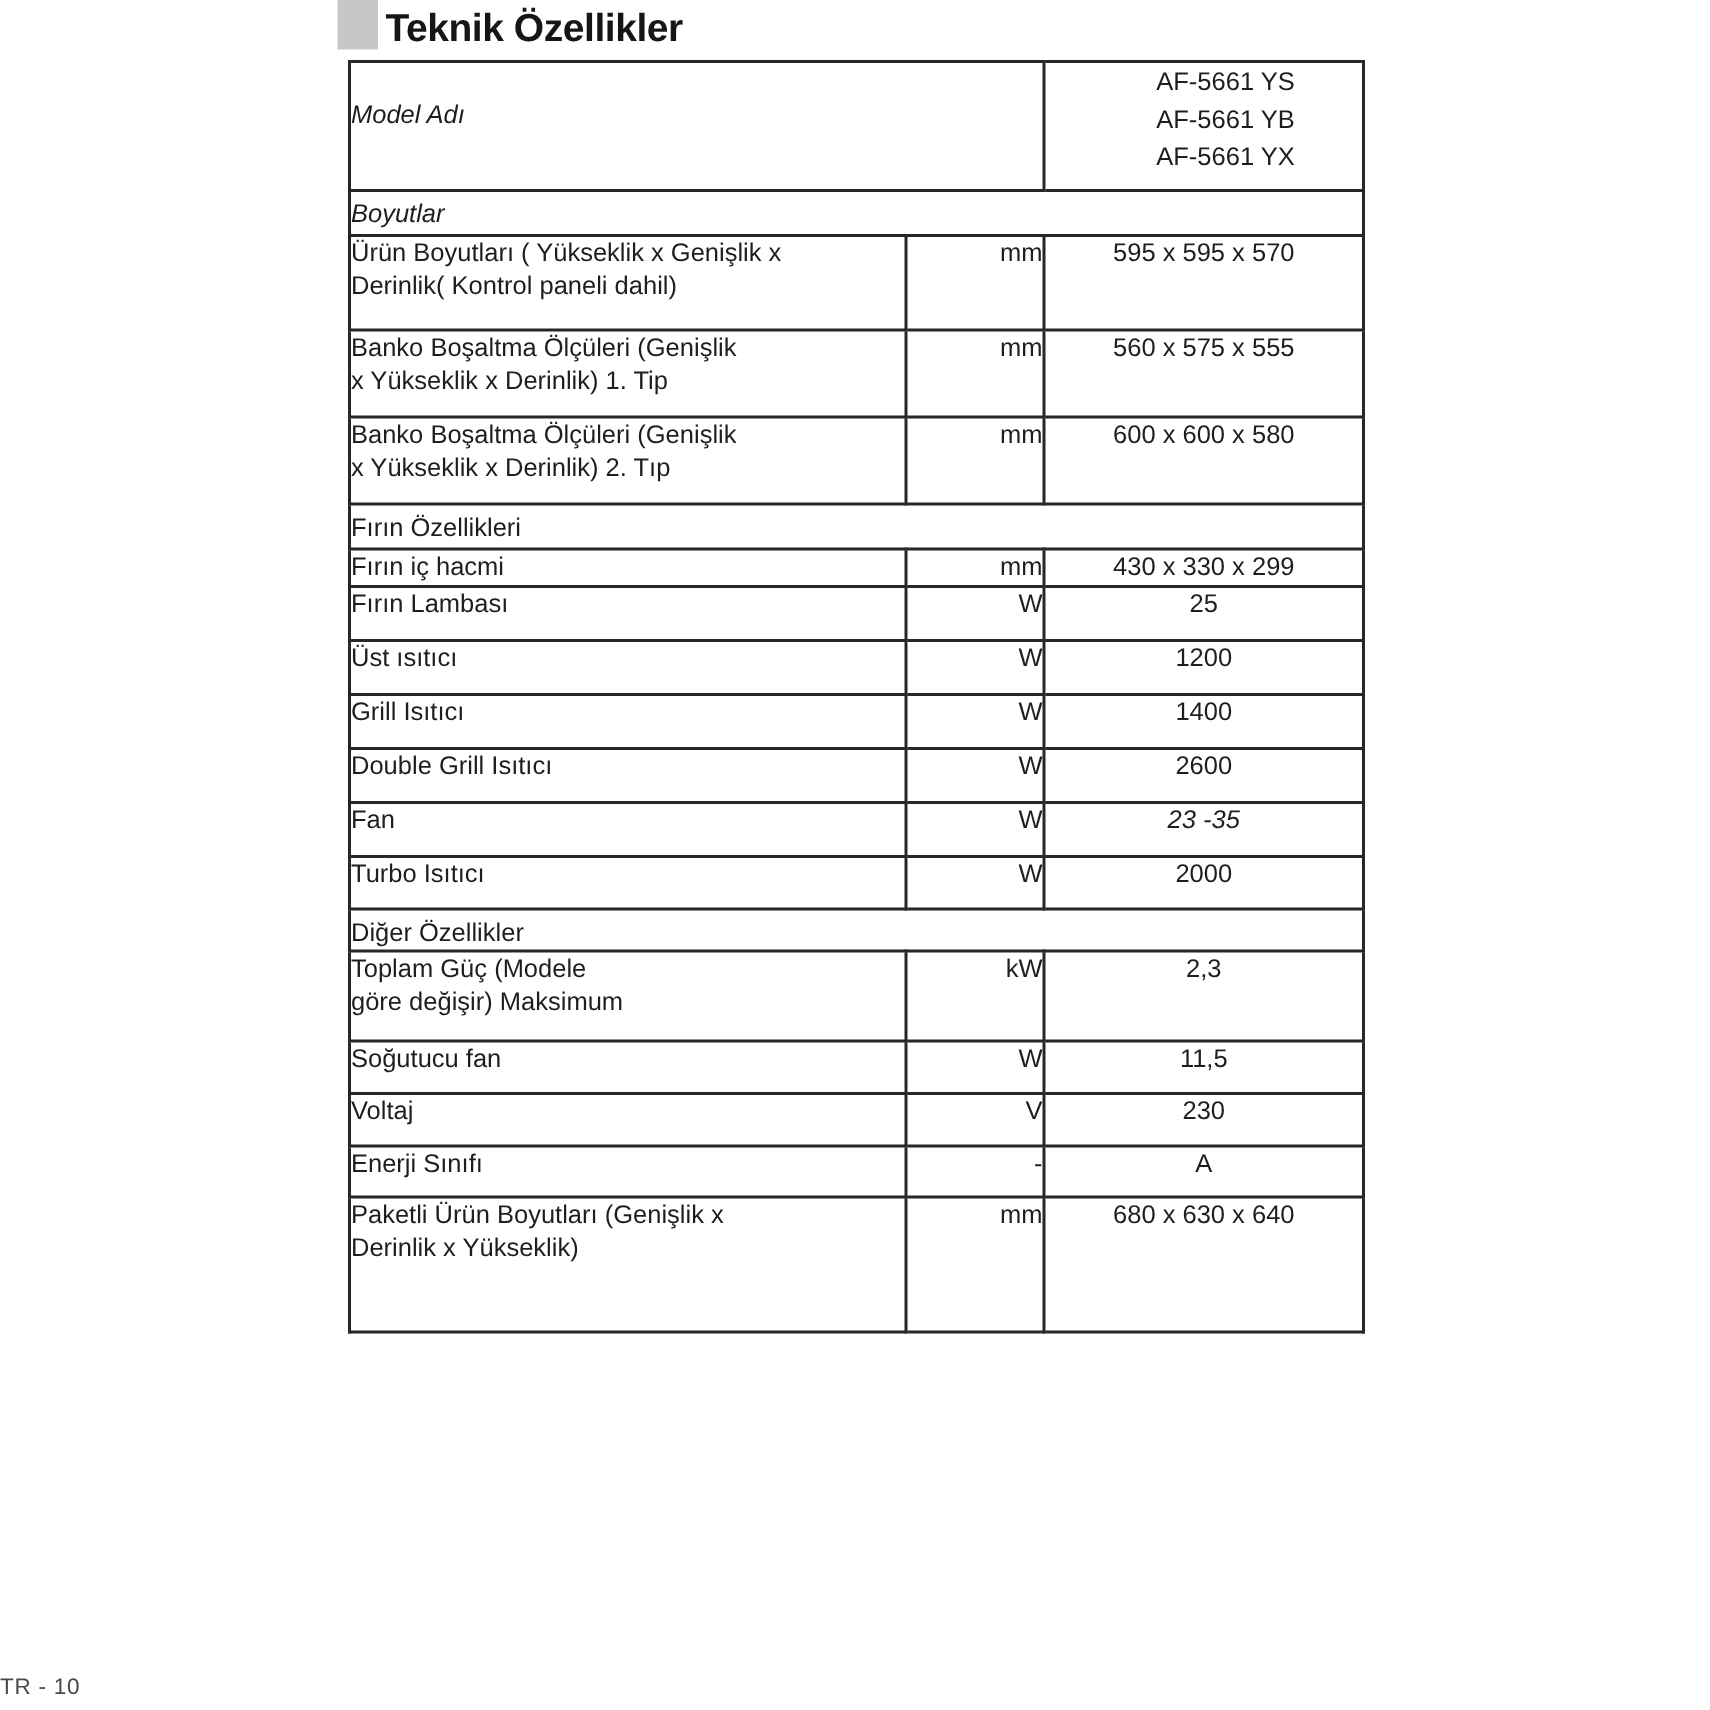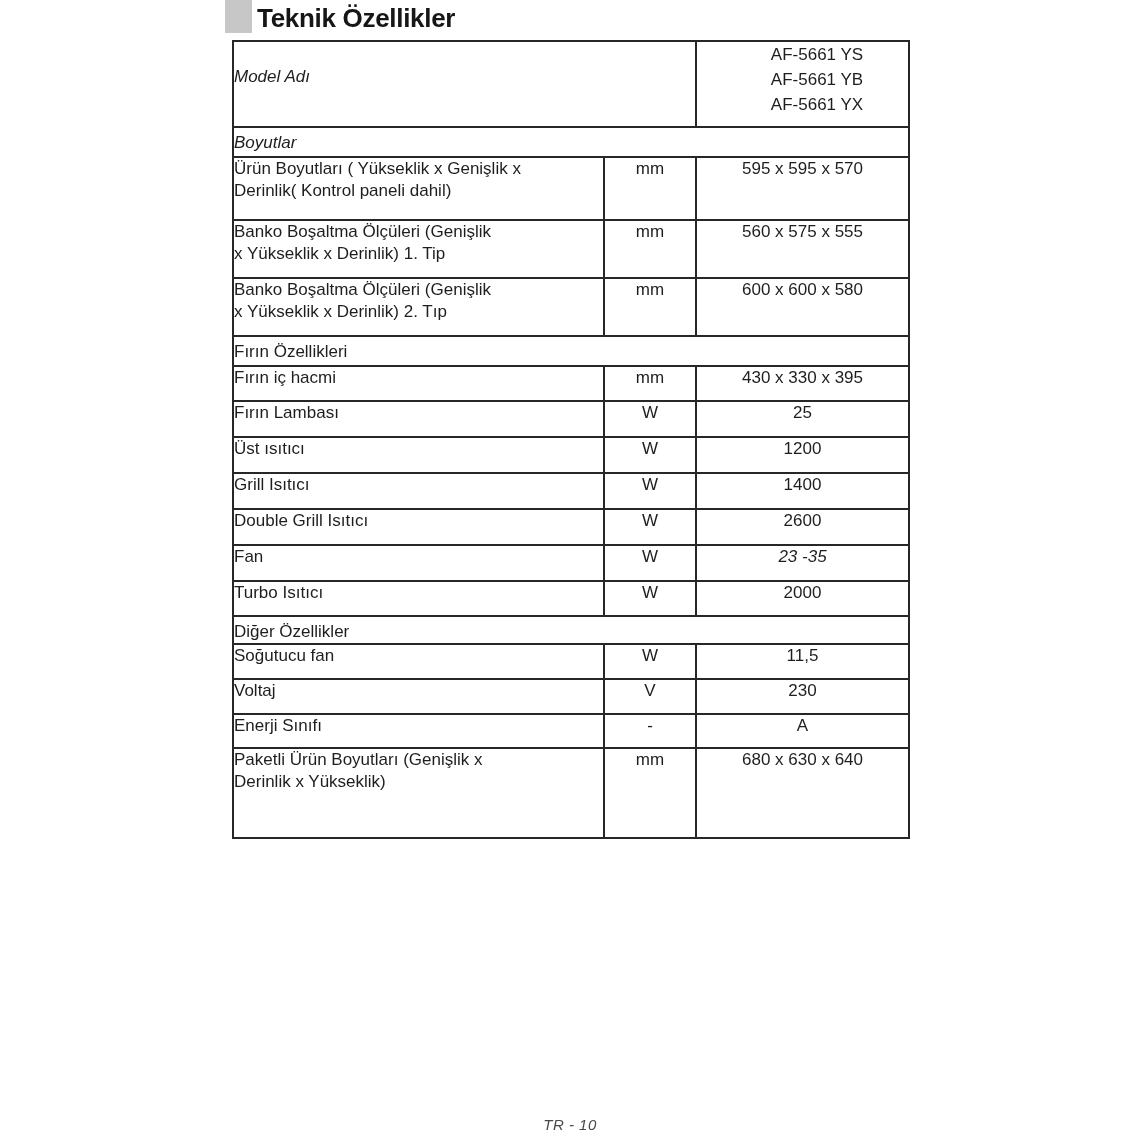--- a/index.html
+++ b/index.html
@@ -47,36 +47,34 @@
     padding: 0;
     font-size: 17px;
     line-height: 22px;
     color: #1e1e1e;
   }
   .label-cell {
     padding: 6px 6px 0 9px;
     white-space: pre-line;
     text-align: left;
   }
-  .unit-cell { text-align: center; padding-top: 6px; }
+  .unit-cell { text-align: right; padding-top: 6px; }
   .value-cell { text-align: center; padding-top: 6px; }
   .italic { font-style: italic; }
   .model-values { padding-top: 4px; }
   .model-values div { line-height: 25px; margin-left: 29px; }
   .section-row .label-cell { padding-top: 4px; }
   .footer {
     position: absolute;
     left: 0;
     right: 0;
     top: 1116px;
-    text-align: center;
     font-size: 15px;
     letter-spacing: 0.5px;
     color: #4a4a4a;
-    font-style: italic;
   }
 </style>
 </head>
 <body>
 
 <div class="page">
 
   <div class="title-block">
     <div class="title-square"></div>
     <div class="page-title">Teknik Özellikler</div>
@@ -120,24 +118,24 @@
         <td class="label-cell">Banko Boşaltma Ölçüleri (Genişlik
 x Yükseklik x Derinlik) 2. Tıp</td>
         <td class="unit-cell">mm</td>
         <td class="value-cell">600 x 600 x 580</td>
       </tr>
 
       <tr class="section-row" style="height:30px">
         <td class="label-cell" colspan="3">Fırın Özellikleri</td>
       </tr>
 
-      <tr style="height:35px">
+      <tr style="height:25px">
         <td class="label-cell">Fırın iç hacmi</td>
         <td class="unit-cell">mm</td>
-        <td class="value-cell">430 x 330 x 395</td>
+        <td class="value-cell">430 x 330 x 299</td>
       </tr>
 
       <tr style="height:36px">
         <td class="label-cell">Fırın Lambası</td>
         <td class="unit-cell">W</td>
         <td class="value-cell">25</td>
       </tr>
 
       <tr style="height:36px">
         <td class="label-cell">Üst ısıtıcı</td>
@@ -167,20 +165,26 @@
       <tr style="height:35px">
         <td class="label-cell">Turbo Isıtıcı</td>
         <td class="unit-cell">W</td>
         <td class="value-cell">2000</td>
       </tr>
 
       <tr class="section-row" style="height:20px">
         <td class="label-cell" colspan="3">Diğer Özellikler</td>
       </tr>
 
+      <tr style="height:60px">
+        <td class="label-cell">Toplam Güç (Modele
+göre değişir) Maksimum</td>
+        <td class="unit-cell">kW</td>
+        <td class="value-cell">2,3</td>
+      </tr>
 
       <tr style="height:35px">
         <td class="label-cell">Soğutucu fan</td>
         <td class="unit-cell">W</td>
         <td class="value-cell">11,5</td>
       </tr>
 
       <tr style="height:35px">
         <td class="label-cell">Voltaj</td>
         <td class="unit-cell">V</td>

